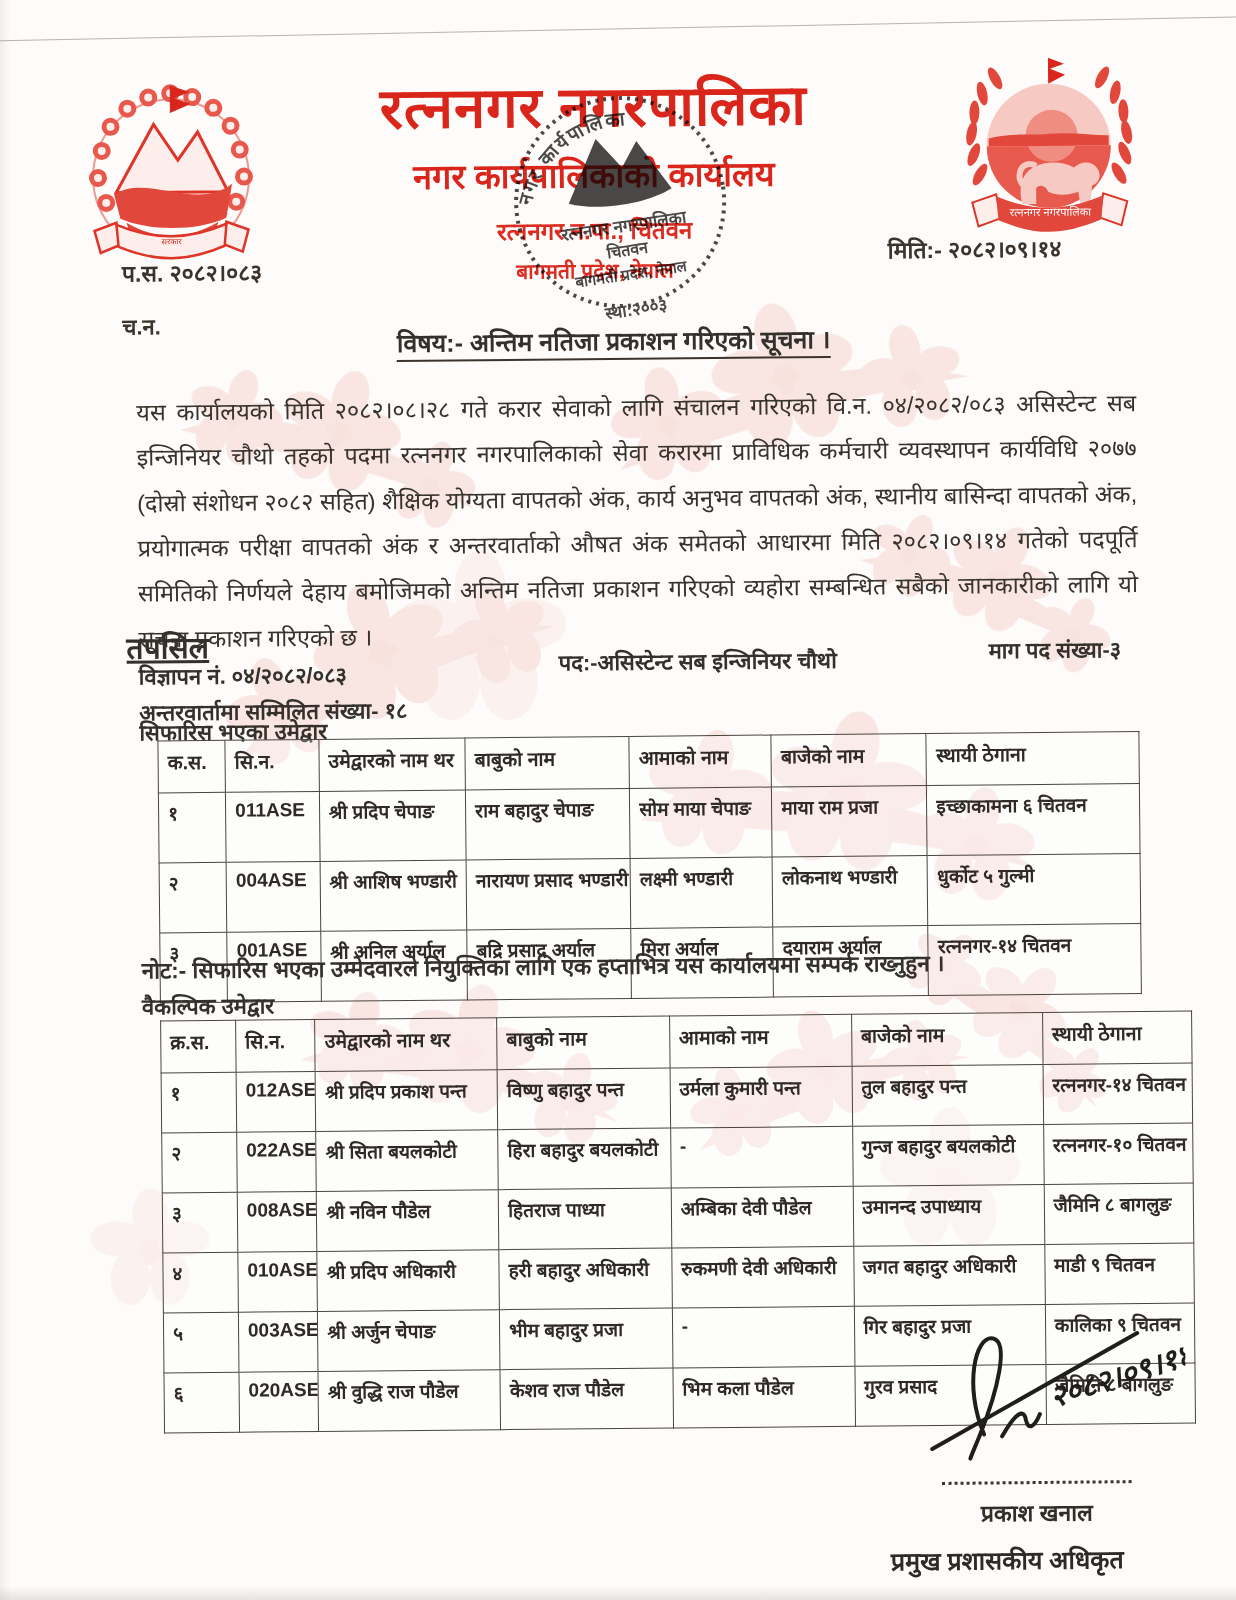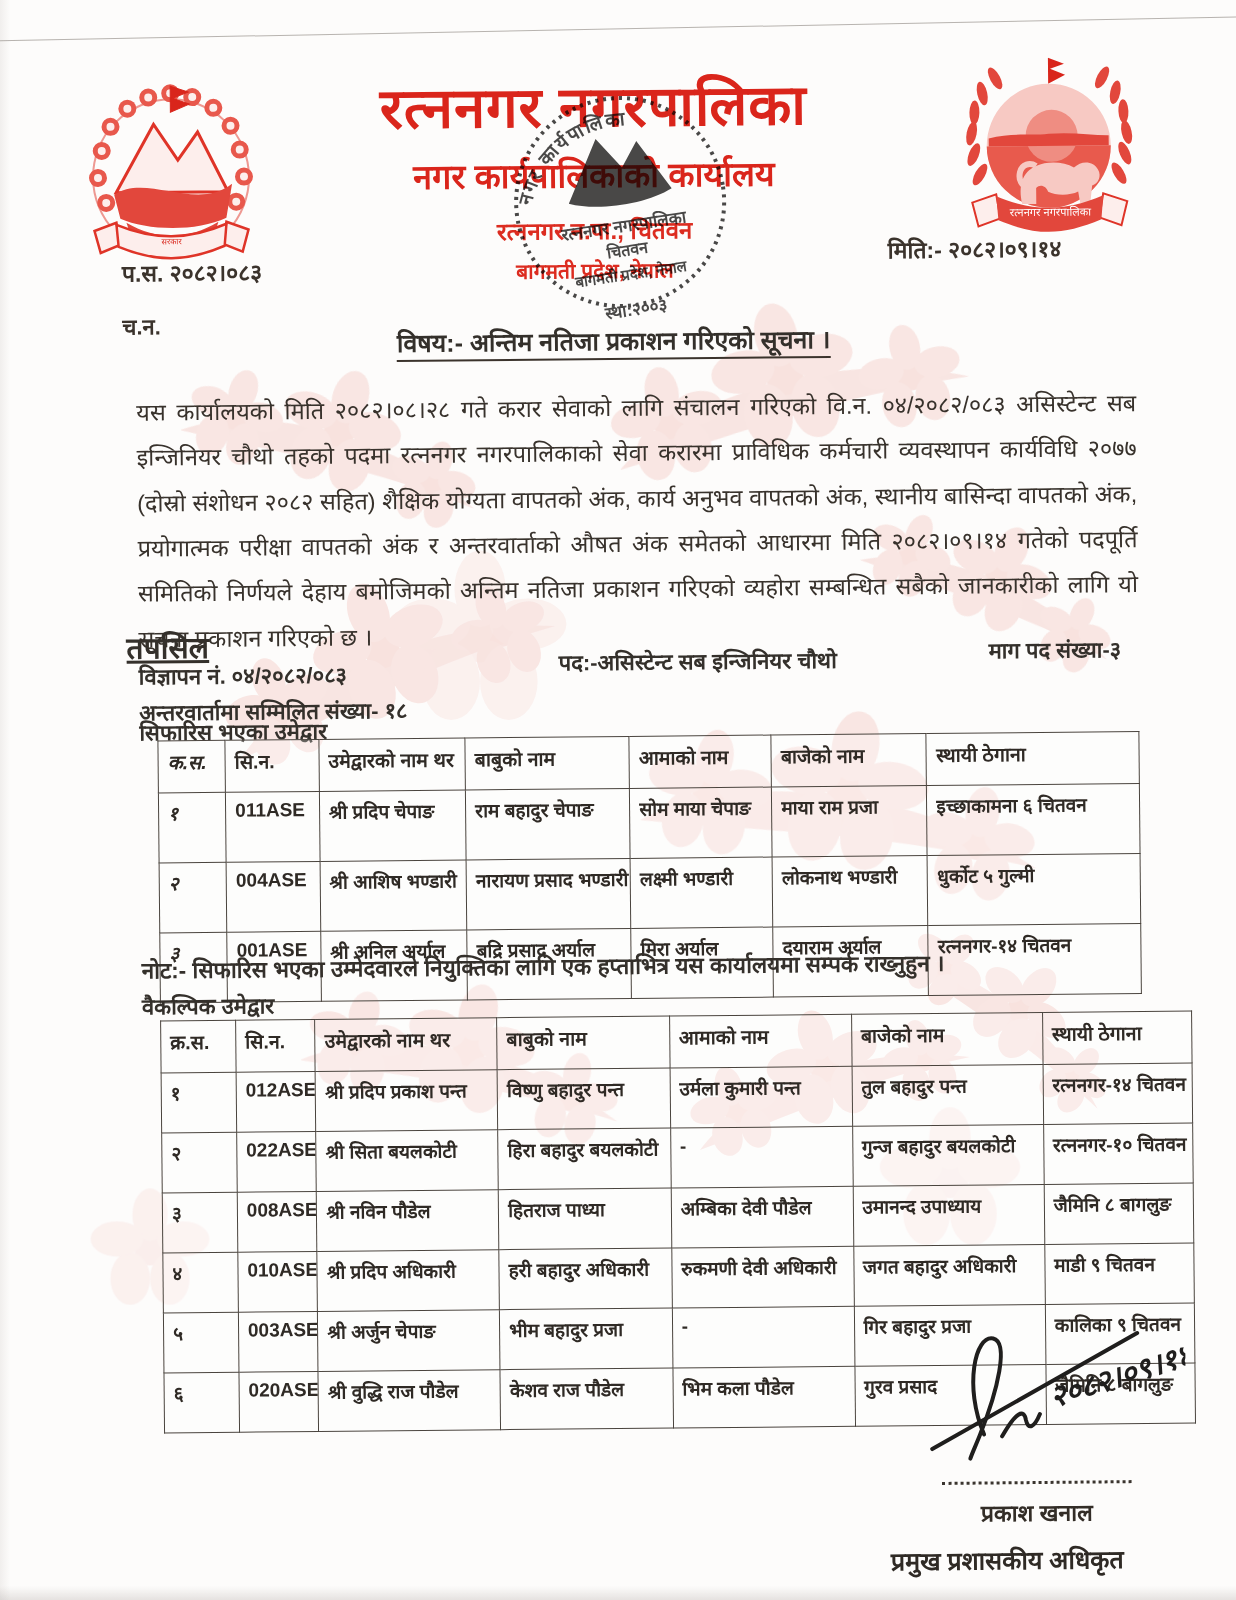--- a/index.html
+++ b/index.html
@@ -64,21 +64,21 @@
   table.doc{border-collapse:collapse;table-layout:fixed;background:rgba(255,255,255,.25);}
   table.doc th,table.doc td{
     border:1.6px solid #4a443e;
     font-size:19px;vertical-align:top;text-align:left;
     padding:7px 6px 4px 9px;font-weight:600;color:#2f2a25;
     overflow:hidden;white-space:nowrap;
   }
   table.doc th{font-size:19.5px;font-weight:700;height:40px;}
   .tbl-rec{position:absolute;left:158px;top:736px;width:982px;}
   .tbl-rec td{height:58px;}
-  .tbl-rec th:nth-child(1),.tbl-rec td:nth-child(1){width:6%;font-style:italic;}
+  .tbl-rec th:nth-child(1),.tbl-rec td:nth-child(1){width:6%;}
   .tbl-rec th:nth-child(2),.tbl-rec td:nth-child(2){width:9%;}
   .tbl-rec th:nth-child(3),.tbl-rec td:nth-child(3){width:15%;}
   .tbl-rec th:nth-child(4),.tbl-rec td:nth-child(4){width:17%;}
   .tbl-rec th:nth-child(5),.tbl-rec td:nth-child(5){width:14.5%;}
   .tbl-rec th:nth-child(6),.tbl-rec td:nth-child(6){width:16%;}
   .tbl-rec th:nth-child(7),.tbl-rec td:nth-child(7){width:22.5%;}
   .tbl-alt{position:absolute;left:158px;top:1016px;width:1032px;}
   .tbl-alt td{height:48px;}
   .tbl-alt th:nth-child(1),.tbl-alt td:nth-child(1){width:6.5%;margin-left:24px;}
   .tbl-alt th:nth-child(2),.tbl-alt td:nth-child(2){width:7%;}

